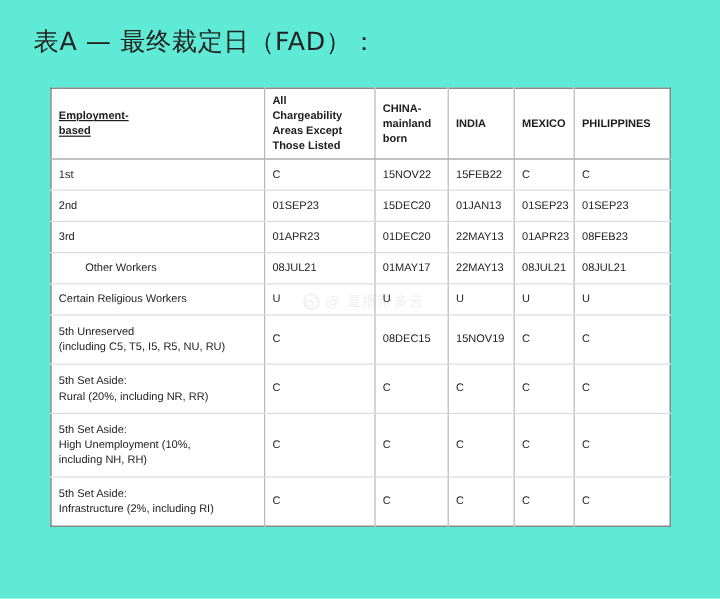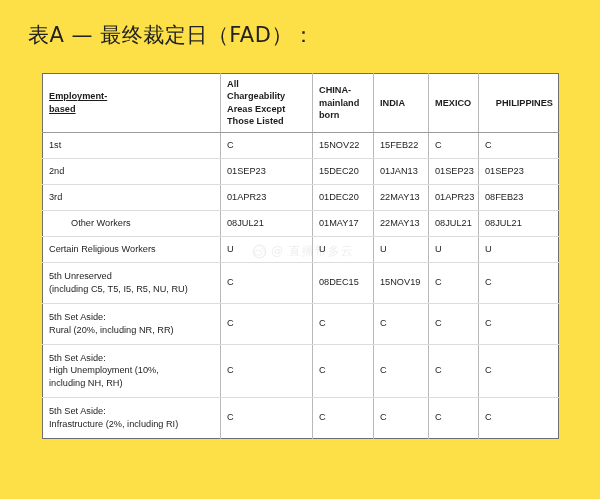--- a/index.html
+++ b/index.html
@@ -11,21 +11,21 @@
     height: 499px;
     background: #ffffff;
     font-family: "Liberation Sans", sans-serif;
     position: relative;
     overflow: hidden;
     -webkit-font-smoothing: antialiased;
   }
   .page {
     position: absolute;
     inset: 0;
-    background: #fde047;
+    background: #5eead4;
   }
   
   .title {
     position: absolute;
     left: 28px;
     top: 20px;
     font-size: 21px;
     line-height: 30px;
     color: #222222;
     font-family: "DejaVu Sans", sans-serif;
@@ -134,21 +134,21 @@
 based</th>
             <th class="c1" style="white-space: pre-line; margin-left: 32px;">All
 Chargeability
 Areas Except
 Those Listed</th>
             <th class="c2" style="white-space: pre-line;">CHINA-
 mainland
 born</th>
             <th class="c3" style="white-space: pre-line; margin-left: 28px;">INDIA</th>
             <th class="c4" style="white-space: pre-line;">MEXICO</th>
-            <th class="c5" style="white-space: pre-line; text-align: right;">PHILIPPINES</th>
+            <th class="c5" style="white-space: pre-line;">PHILIPPINES</th>
           </tr>
       </thead>
       <tbody>
           <tr class="row-h1">
             <td class="c0 cell-label" style="white-space: pre-line;">1st</td>
             <td class="c1">C</td>
             <td class="c2">15NOV22</td>
             <td class="c3">15FEB22</td>
             <td class="c4">C</td>
             <td class="c5">C</td>

